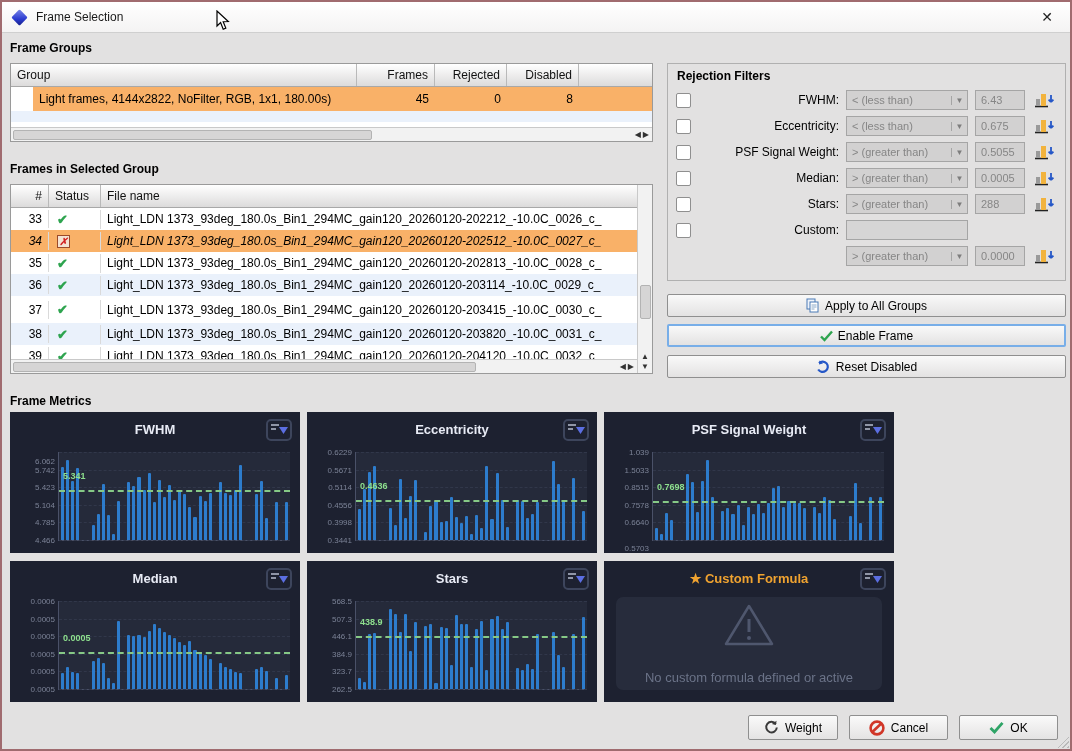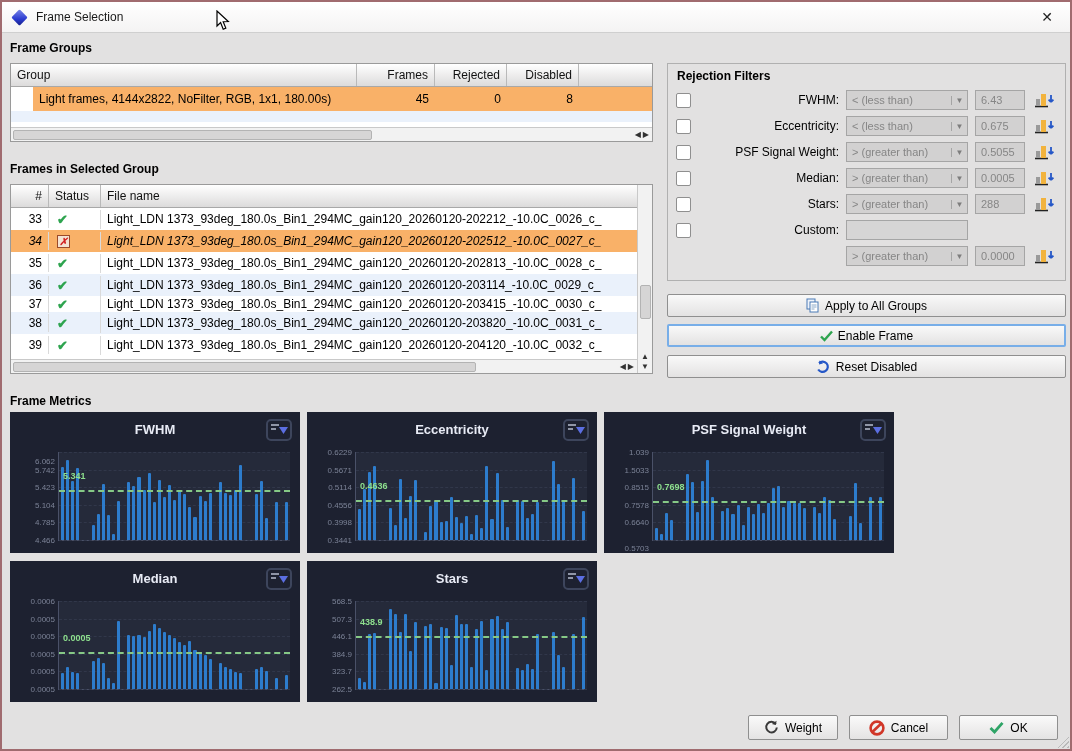--- a/index.html
+++ b/index.html
@@ -145,21 +145,21 @@
           <div class="row" style="height: 22px; font-size: 12px;">
             <div class="cell num-r" style="width: 38px; flex: 0 0 auto;">35</div>
             <div class="cell" style="width: 52px; flex: 0 0 auto; text-align: left; padding-left: 8px;"><span class="status-ok">✔</span></div>
             <div class="cell" style="flex: 1 1 0%; border-right: none;">Light_LDN 1373_93deg_180.0s_Bin1_294MC_gain120_20260120-202813_-10.0C_0028_c_</div>
           </div>
           <div class="row stripe" style="height: 22px; font-size: 12px;">
             <div class="cell num-r" style="width: 38px; flex: 0 0 auto;">36</div>
             <div class="cell" style="width: 52px; flex: 0 0 auto; text-align: left; padding-left: 8px;"><span class="status-ok">✔</span></div>
             <div class="cell" style="flex: 1 1 0%; border-right: none;">Light_LDN 1373_93deg_180.0s_Bin1_294MC_gain120_20260120-203114_-10.0C_0029_c_</div>
           </div>
-          <div class="row" style="height: 16px; font-size: 12px;">
+          <div class="row" style="height: 27px; font-size: 12px;">
             <div class="cell num-r" style="width: 38px; flex: 0 0 auto;">37</div>
             <div class="cell" style="width: 52px; flex: 0 0 auto; text-align: left; padding-left: 8px;"><span class="status-ok">✔</span></div>
             <div class="cell" style="flex: 1 1 0%; border-right: none;">Light_LDN 1373_93deg_180.0s_Bin1_294MC_gain120_20260120-203415_-10.0C_0030_c_</div>
           </div>
           <div class="row stripe" style="height: 22px; font-size: 12px;">
             <div class="cell num-r" style="width: 38px; flex: 0 0 auto;">38</div>
             <div class="cell" style="width: 52px; flex: 0 0 auto; text-align: left; padding-left: 8px;"><span class="status-ok">✔</span></div>
             <div class="cell" style="flex: 1 1 0%; border-right: none;">Light_LDN 1373_93deg_180.0s_Bin1_294MC_gain120_20260120-203820_-10.0C_0031_c_</div>
           </div>
           <div class="row" style="height: 22px; font-size: 12px;">
@@ -1030,20 +1030,36 @@
             </div>
             <div class="slot"></div>
             <div class="slot">
               <div class="bar" style="height: 81.5359%;"></div>
             </div>
           </div>
           <div class="thresh" style="bottom: 57.6471%;"></div>
           <span class="thresh-label" style="bottom: 57.6471%;">438.9</span>
         </div>
       </div>
+    <div class="chart-panel">
+        <div class="chart-title orange">Custom Formula</div>
+        <button class="chart-filter-btn"><svg width="19" height="14" viewBox="0 0 19 14">
+            <line x1="1" y1="3" x2="9" y2="3" stroke="#aeb4c6" stroke-width="1.6"></line>
+            <line x1="1" y1="7" x2="6" y2="7" stroke="#aeb4c6" stroke-width="1.6"></line>
+            <path d="M9 5 L18 5 L13.5 12 Z" fill="#5b6ee1"></path>
+          </svg></button>
+        <div class="empty-box">
+          <div><svg width="52" height="46" viewBox="0 0 52 46">
+              <path d="M26 4 L49 42 L3 42 Z" fill="none" stroke="#4f576e" stroke-width="2.5" stroke-linejoin="round"></path>
+              <line x1="26" y1="17" x2="26" y2="30" stroke="#4f576e" stroke-width="3"></line>
+              <circle cx="26" cy="36" r="2" fill="#4f576e"></circle>
+            </svg></div>
+          <div class="empty-msg">No custom formula defined or active</div>
+        </div>
+      </div>
   </div>
 
   <div class="footer">
     <button class="foot-btn" style="width:90px;">
       <svg width="15" height="15" viewBox="0 0 15 15">
           <path d="M11.8 4 A5.3 5.3 0 1 0 12.8 7.5" fill="none" stroke="#3a3a3a" stroke-width="2"></path>
           <path d="M12.6 0.8 L11.9 5 L7.8 3.9 Z" fill="#3a3a3a"></path>
         </svg>
       <span>Weight</span>
     </button>

